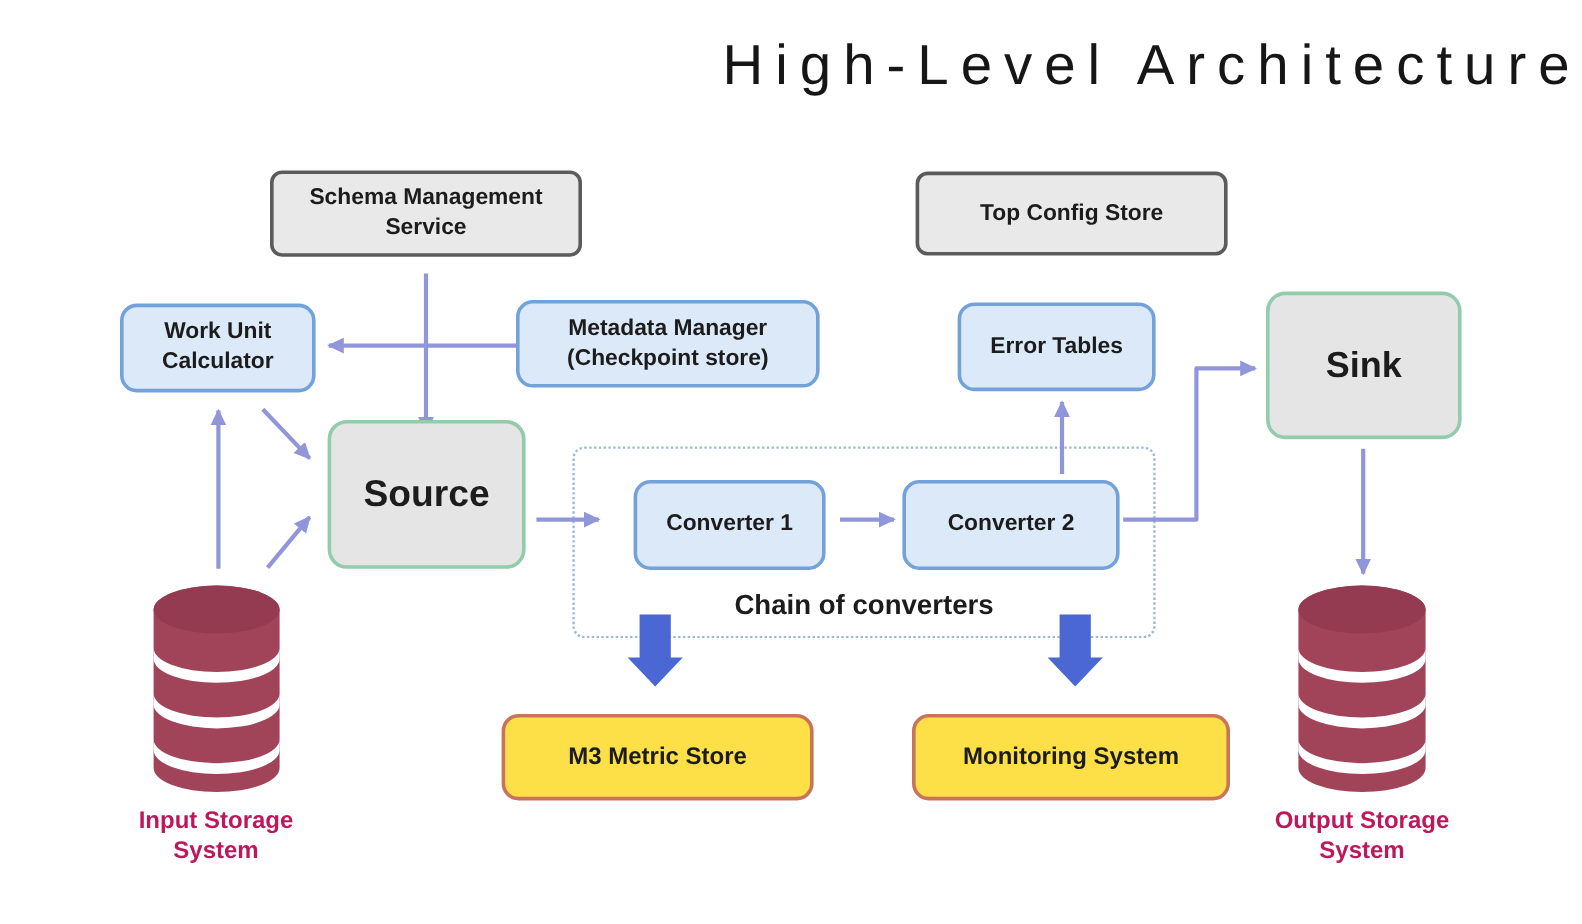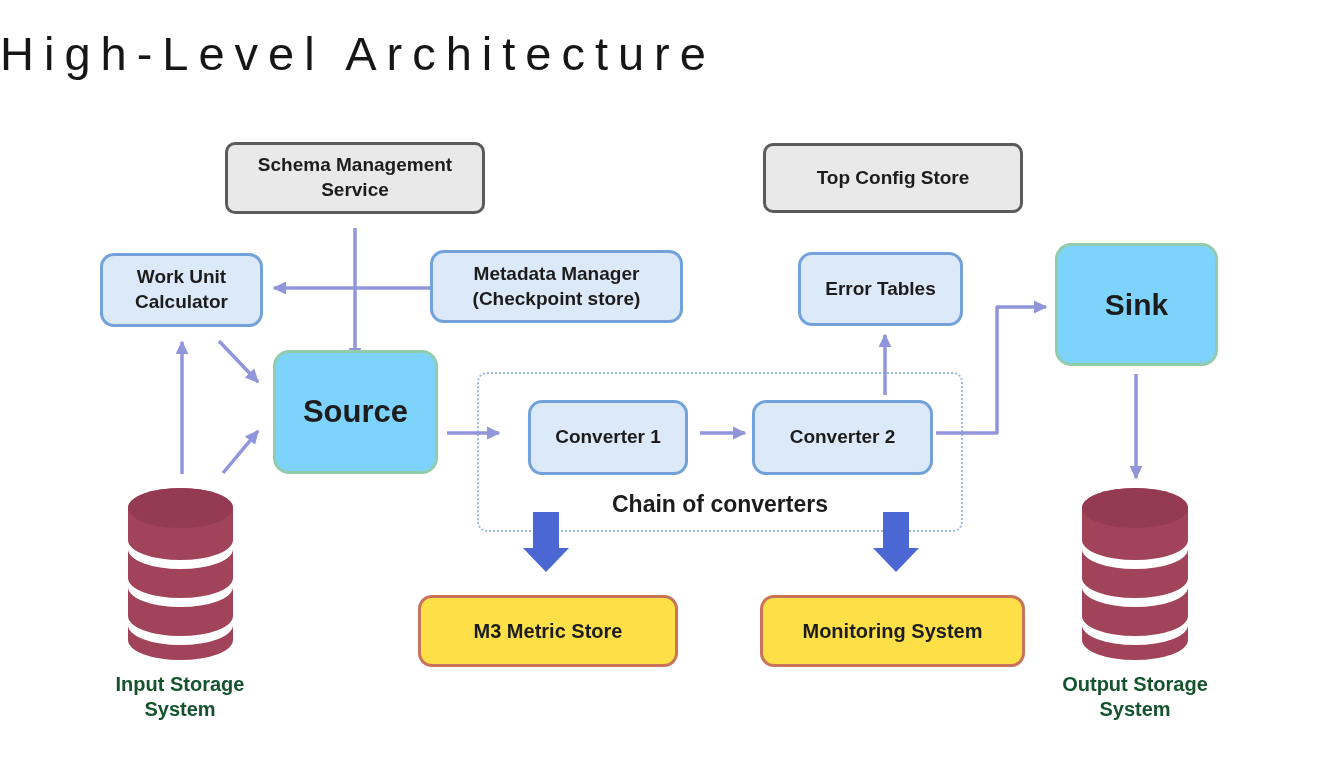--- a/index.html
+++ b/index.html
@@ -1,45 +1,45 @@
 <!DOCTYPE html>
 <html><head>
 <meta charset="utf-8">
 <style>
   html,body { margin:0; padding:0; }
   body {
     width:1318px; height:770px; background:#ffffff; position:relative;
     font-family:"Liberation Sans", sans-serif; overflow:hidden;
   }
   .title {
-    position:absolute; left:0; top:26px; width:1318px; text-align:left;
+    position:absolute; left:0; top:26px; width:1318px; text-align:right;
     font-size:47px; font-weight:400; letter-spacing:10px; color:#161616;
     white-space:nowrap;
   }
   .node {
     position:absolute; box-sizing:border-box;
     display:flex; align-items:center; justify-content:center;
     text-align:center; white-space:pre-line;
     font-weight:bold; font-size:19px; line-height:1.3; color:#1c1c1c;
   }
   .external   { background:#e9e9e9; border:3px solid #5b5b5b; border-radius:10px; }
   .component  { background:#dce9f8; border:3px solid #73a2db; border-radius:14px; }
-  .endpoint   { background:#7dd3fc; border:3px solid #92ccac; border-radius:16px; }
+  .endpoint   { background:#e5e5e5; border:3px solid #92ccac; border-radius:16px; }
   .observability { background:#fde047; border:3px solid #c9745a; border-radius:14px; font-size:20px; }
   .group {
     position:absolute; box-sizing:border-box;
     border:2px dotted #9db8dc; border-radius:10px;
   }
   .group-label {
     position:absolute; text-align:center; font-weight:bold;
     font-size:23px; color:#1c1c1c;
   }
   .db-label {
     position:absolute; text-align:center; font-weight:bold; font-size:20px;
-    line-height:1.25; white-space:pre-line; color:#14532d;
+    line-height:1.25; white-space:pre-line; color:#be185d;
   }
   svg.layer { position:absolute; left:0; top:0; }
 </style>
 </head>
 <body>
 
 <div class="title">High-Level Architecture</div>
 
 <div class="group" style="left:477px; top:372px; width:486px; height:160px;"></div>
 

